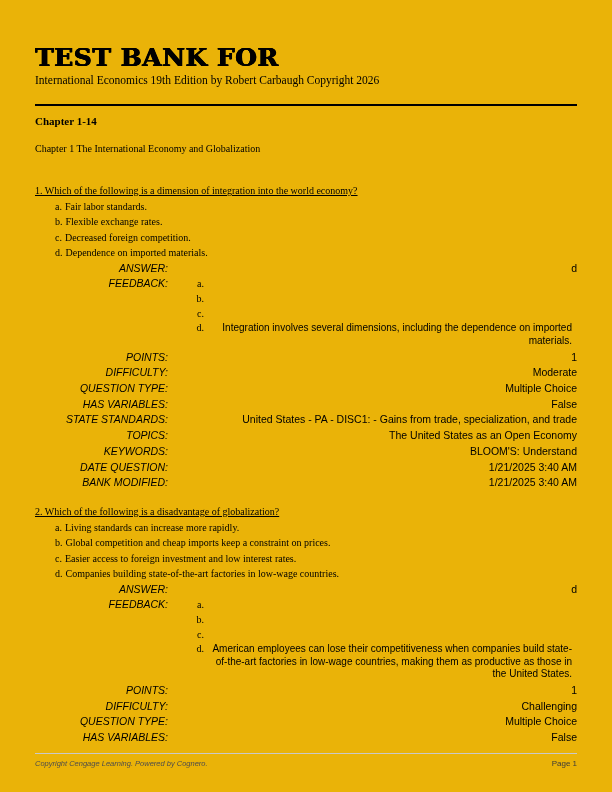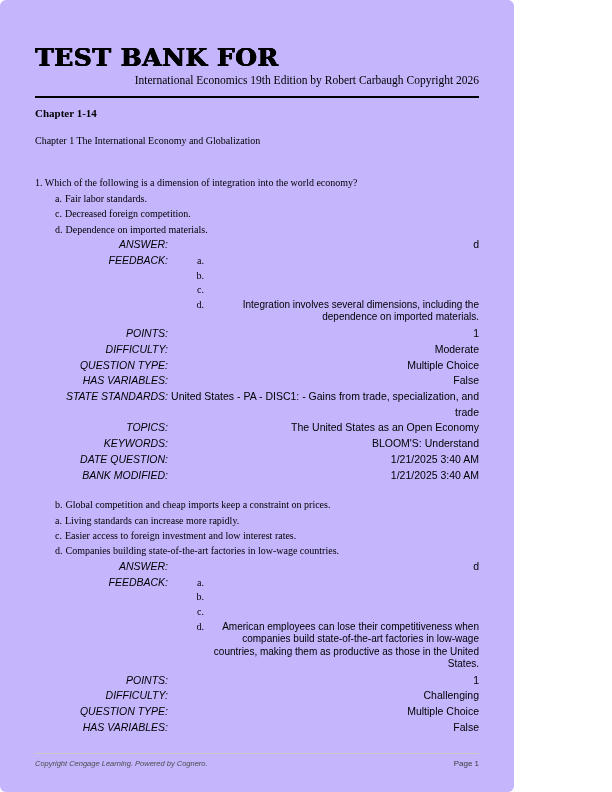--- a/index.html
+++ b/index.html
@@ -1,39 +1,38 @@
 <!DOCTYPE html>
 <html><head>
 <meta charset="utf-8">
 <style>
   * { margin:0; padding:0; box-sizing:border-box; }
   html,body { background:#ffffff; }
   .page {
-    position:relative; width:514px; height:792px; background:#c4b5fd;
+    position:relative; width:612px; height:792px; background:#eab308;
     color:#000; overflow:hidden;
     font-family:"Liberation Serif", serif;
-    border-radius:6px;
   }
   .content { padding:45px 35px 0 35px; }
 
   .header-title {
     font-family:"DejaVu Serif", serif; font-weight:700;
     font-size:25px; line-height:26px; letter-spacing:0.5px;
     text-shadow:0.7px 0 #000, -0.3px 0 #000, 0 0.4px #000;
   }
   .header-sub {
     font-size:11.5px; line-height:14px; margin-top:2px;
-    padding-bottom:9px; border-bottom:2px solid #000;text-align:right;
+    padding-bottom:17px; border-bottom:2px solid #000;
   }
   .chapter-range { font-weight:700; font-size:11px; line-height:14px; margin-top:8px; }
   .chapter-heading { font-weight:400; font-size:10px; line-height:13px; margin-top:14px; }
 
   .question { margin-top:29px; }
   .question + .question { margin-top:14px; }
-  .q-text { font-size:10px; line-height:13px; }
+  .q-text { font-size:10px; line-height:13px;text-decoration:underline; }
   .choices { margin:2px 0 0 20px; }
   .choice { font-size:10px; line-height:15.4px; }
   .choice .ltr { margin-right:3px; }
 
   .meta-row { display:flex; font-family:"Liberation Sans", sans-serif; font-size:10.5px; line-height:15.7px;text-align:right; }
   .meta-label { width:133px; flex:0 0 133px; font-style:italic; }
   .meta-value { flex:1; }
 
   .fb-list { margin-left:23px; padding-top:2px; }
   .fb-item { display:flex; line-height:12.5px; margin-bottom:2.2px; min-height:12.5px; }
@@ -58,20 +57,21 @@
     <div class="header-title">TEST BANK FOR</div>
     <div class="header-sub">International Economics 19th Edition by Robert Carbaugh Copyright 2026</div>
     <div class="chapter-range">Chapter 1-14</div>
 
     <div class="chapter-heading">Chapter 1 The International Economy and Globalization</div>
 
     <div class="question">
       <div class="q-text">1. Which of the following is a dimension of integration into the world economy?</div>
       <div class="choices">
         <div class="choice"><span class="ltr">a.</span><span>Fair labor standards.</span></div>
+        <div class="choice"><span class="ltr">b.</span><span>Flexible exchange rates.</span></div>
         <div class="choice"><span class="ltr">c.</span><span>Decreased foreign competition.</span></div>
         <div class="choice"><span class="ltr">d.</span><span>Dependence on imported materials.</span></div>
       </div>
 
       <div class="meta-row">
         <div class="meta-label">ANSWER:</div>
         <div class="meta-value">d</div>
       </div>
 
       <div class="meta-row">
@@ -130,23 +130,24 @@
           <div class="meta-label">DATE QUESTION:</div>
           <div class="meta-value">1/21/2025 3:40 AM</div>
         </div>
       <div class="meta-row">
           <div class="meta-label">BANK MODIFIED:</div>
           <div class="meta-value">1/21/2025 3:40 AM</div>
         </div>
     </div>
 
     <div class="question">
+      <div class="q-text">2. Which of the following is a disadvantage of globalization?</div>
       <div class="choices">
+        <div class="choice"><span class="ltr">a.</span><span>Living standards can increase more rapidly.</span></div>
         <div class="choice"><span class="ltr">b.</span><span>Global competition and cheap imports keep a constraint on prices.</span></div>
-        <div class="choice"><span class="ltr">a.</span><span>Living standards can increase more rapidly.</span></div>
         <div class="choice"><span class="ltr">c.</span><span>Easier access to foreign investment and low interest rates.</span></div>
         <div class="choice"><span class="ltr">d.</span><span>Companies building state-of-the-art factories in low-wage countries.</span></div>
       </div>
 
       <div class="meta-row">
         <div class="meta-label">ANSWER:</div>
         <div class="meta-value">d</div>
       </div>
 
       <div class="meta-row">

